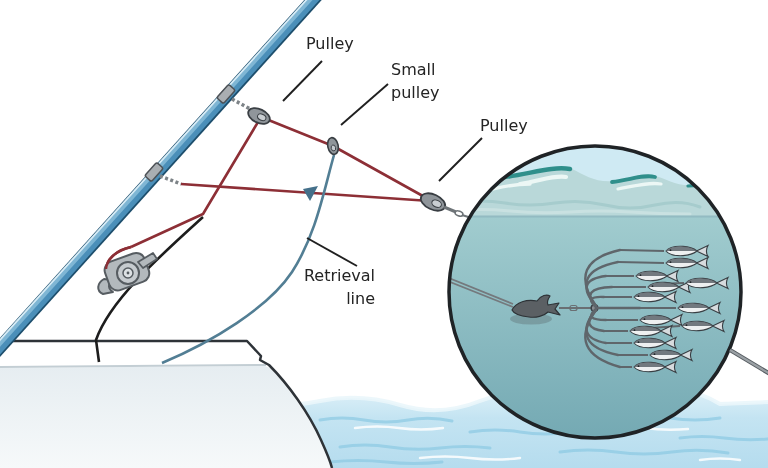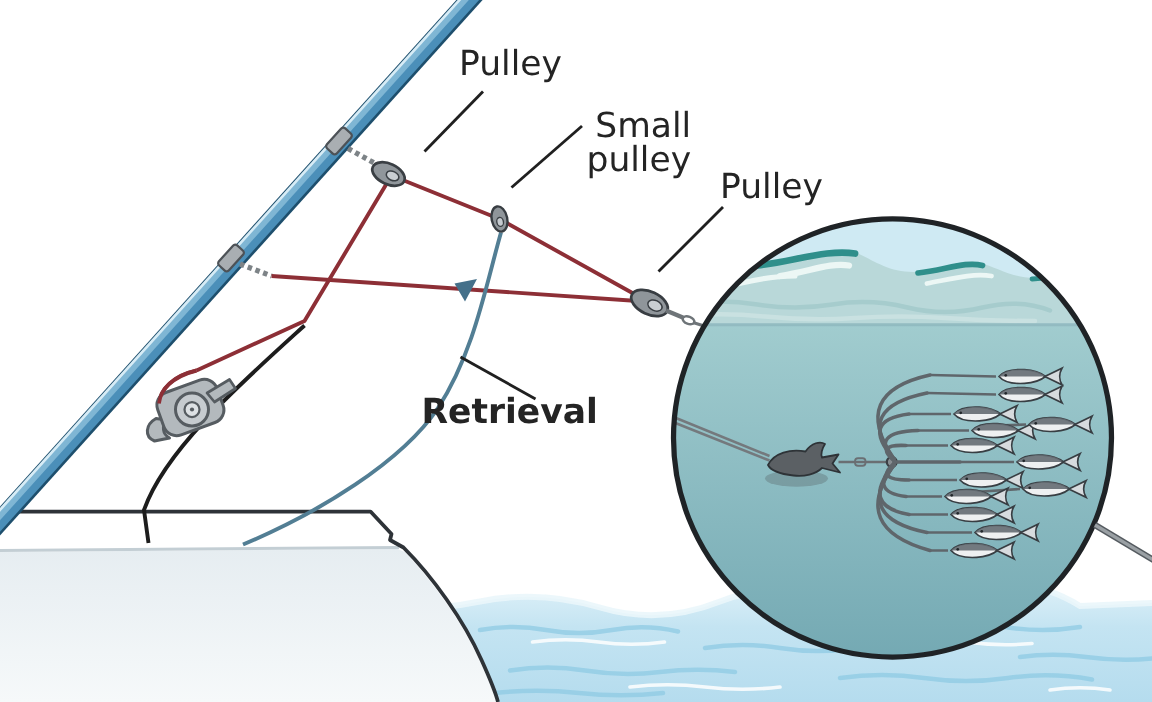--- a/index.html
+++ b/index.html
@@ -1,22 +1,22 @@
 <!DOCTYPE html>
 <html><head>
 <meta charset="utf-8">
 <style>
   html,body{margin:0;padding:0;}
   body{width:768px;height:468px;overflow:hidden;background:#ffffff;
        font-family:"DejaVu Sans","Liberation Sans",sans-serif;}
   .stage{position:relative;width:768px;height:468px;background:#ffffff;}
   svg{position:absolute;left:0;top:0;}
-  .lbl{position:absolute;color:#242424;font-size:23px;line-height:23px;
+  .lbl{position:absolute;color:#242424;font-size:16px;line-height:23px;
        white-space:nowrap;letter-spacing:0px;}
-  .lbl.center{text-align:left;white-space:normal;font-weight:bold;}
+  .lbl.center{text-align:right;white-space:normal;}
 </style>
 </head>
 <body>
 
 <div class="stage">
 <svg width="768" height="468" viewBox="0 0 768 468">
   <defs>
     <linearGradient id="gHull" x1="0" y1="0" x2="0" y2="1">
       <stop offset="0" stop-color="#e6edf1"></stop>
           <stop offset="1" stop-color="#f6f9fa"></stop>
@@ -214,23 +214,24 @@
   <circle cx="595" cy="292" r="146" fill="none" stroke="#1f2326" stroke-width="3.5"></circle>
   <g>
     <path d="M 730,350 L 770,374" stroke="#555b60" stroke-width="4.2" fill="none"></path>
     <path d="M 730,350 L 770,374" stroke="#9aa0a4" stroke-width="2.2" fill="none"></path>
   </g>
 </svg>
 
 <div class="lbl" style="left:306px;top:32px;">
   <span>Pulley</span>
 </div>
-<div class="lbl" style="left:391px;top:73px;text-align:right;">
+<div class="lbl" style="left:391px;top:58px;">
   <span style="display:block">Small</span>
   <span style="display:block">pulley</span>
 </div>
 <div class="lbl" style="left:480px;top:114px;">
   <span>Pulley</span>
 </div>
 <div class="lbl center" style="left:281px;top:264px;width:94px;">
   <span style="display:block">Retrieval</span>
+  <span style="display:block">line</span>
 </div>
 </div>
 
 </body></html>

